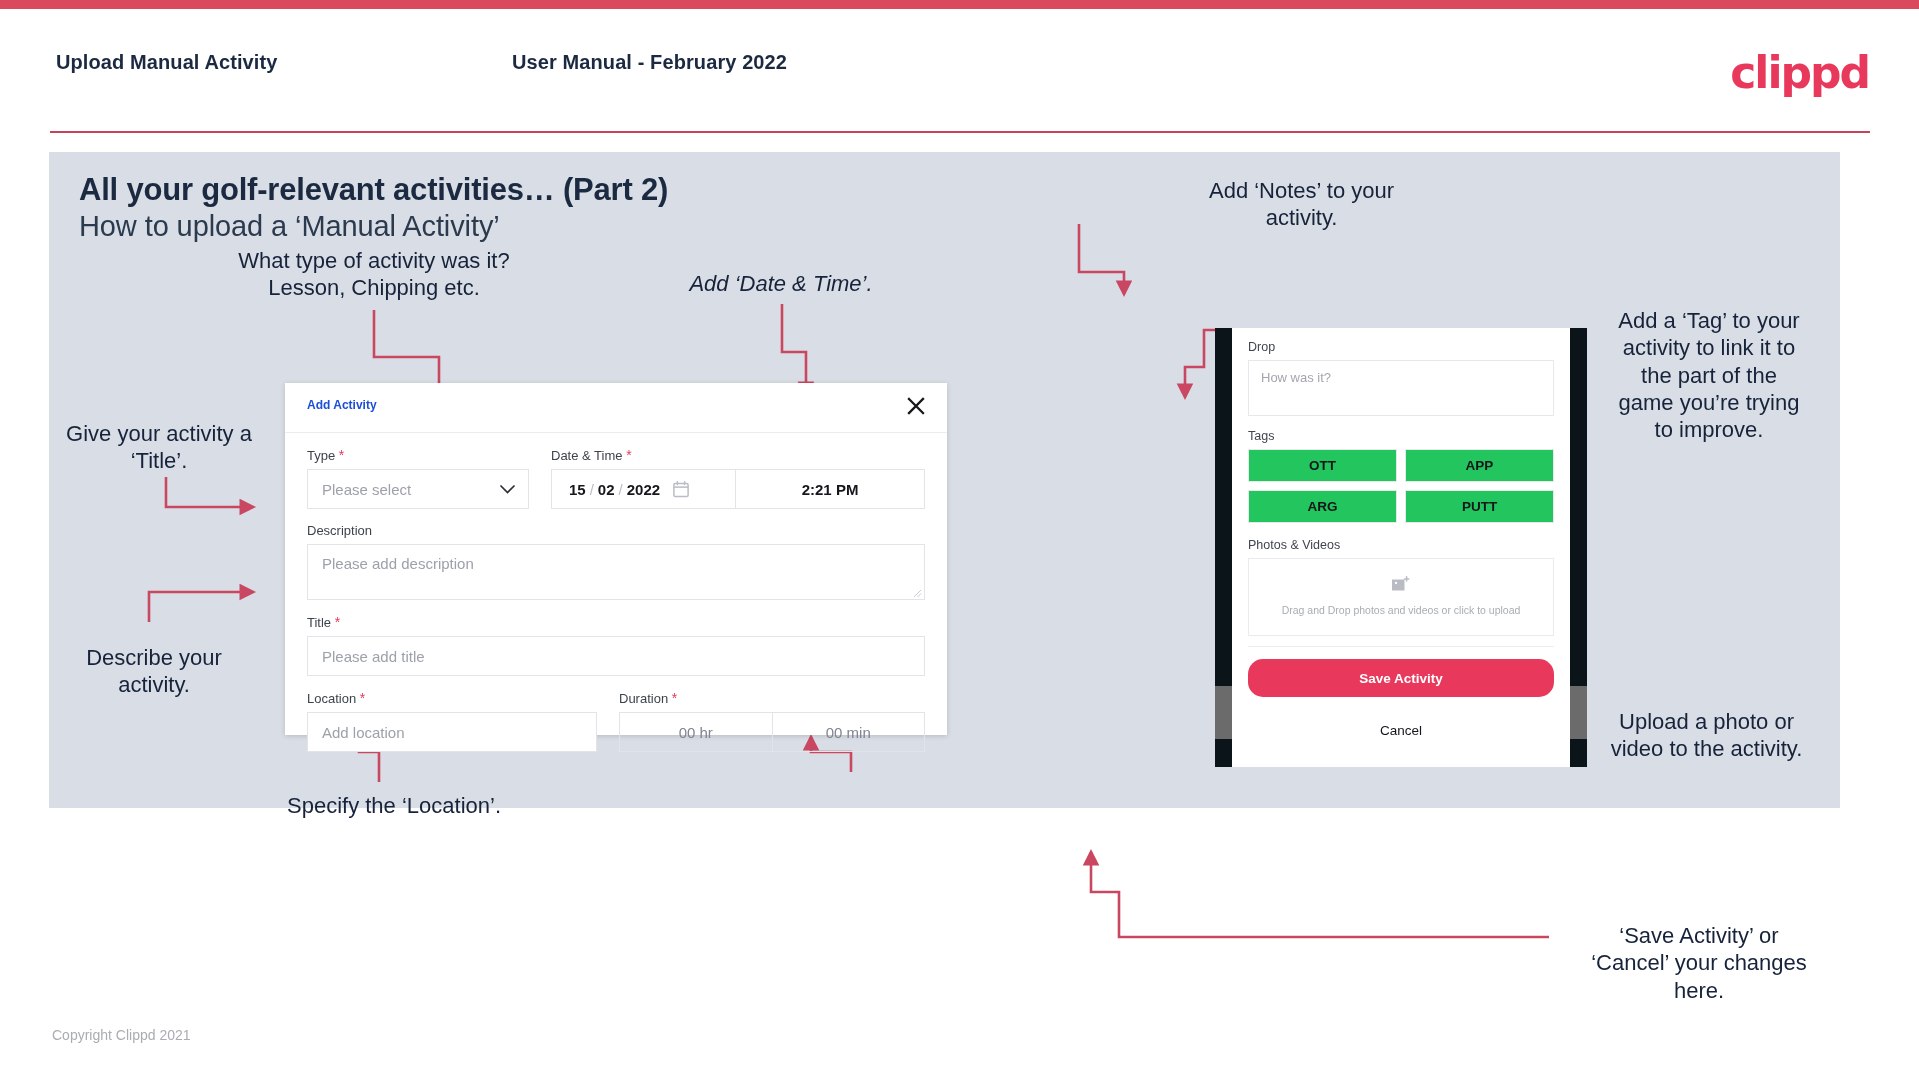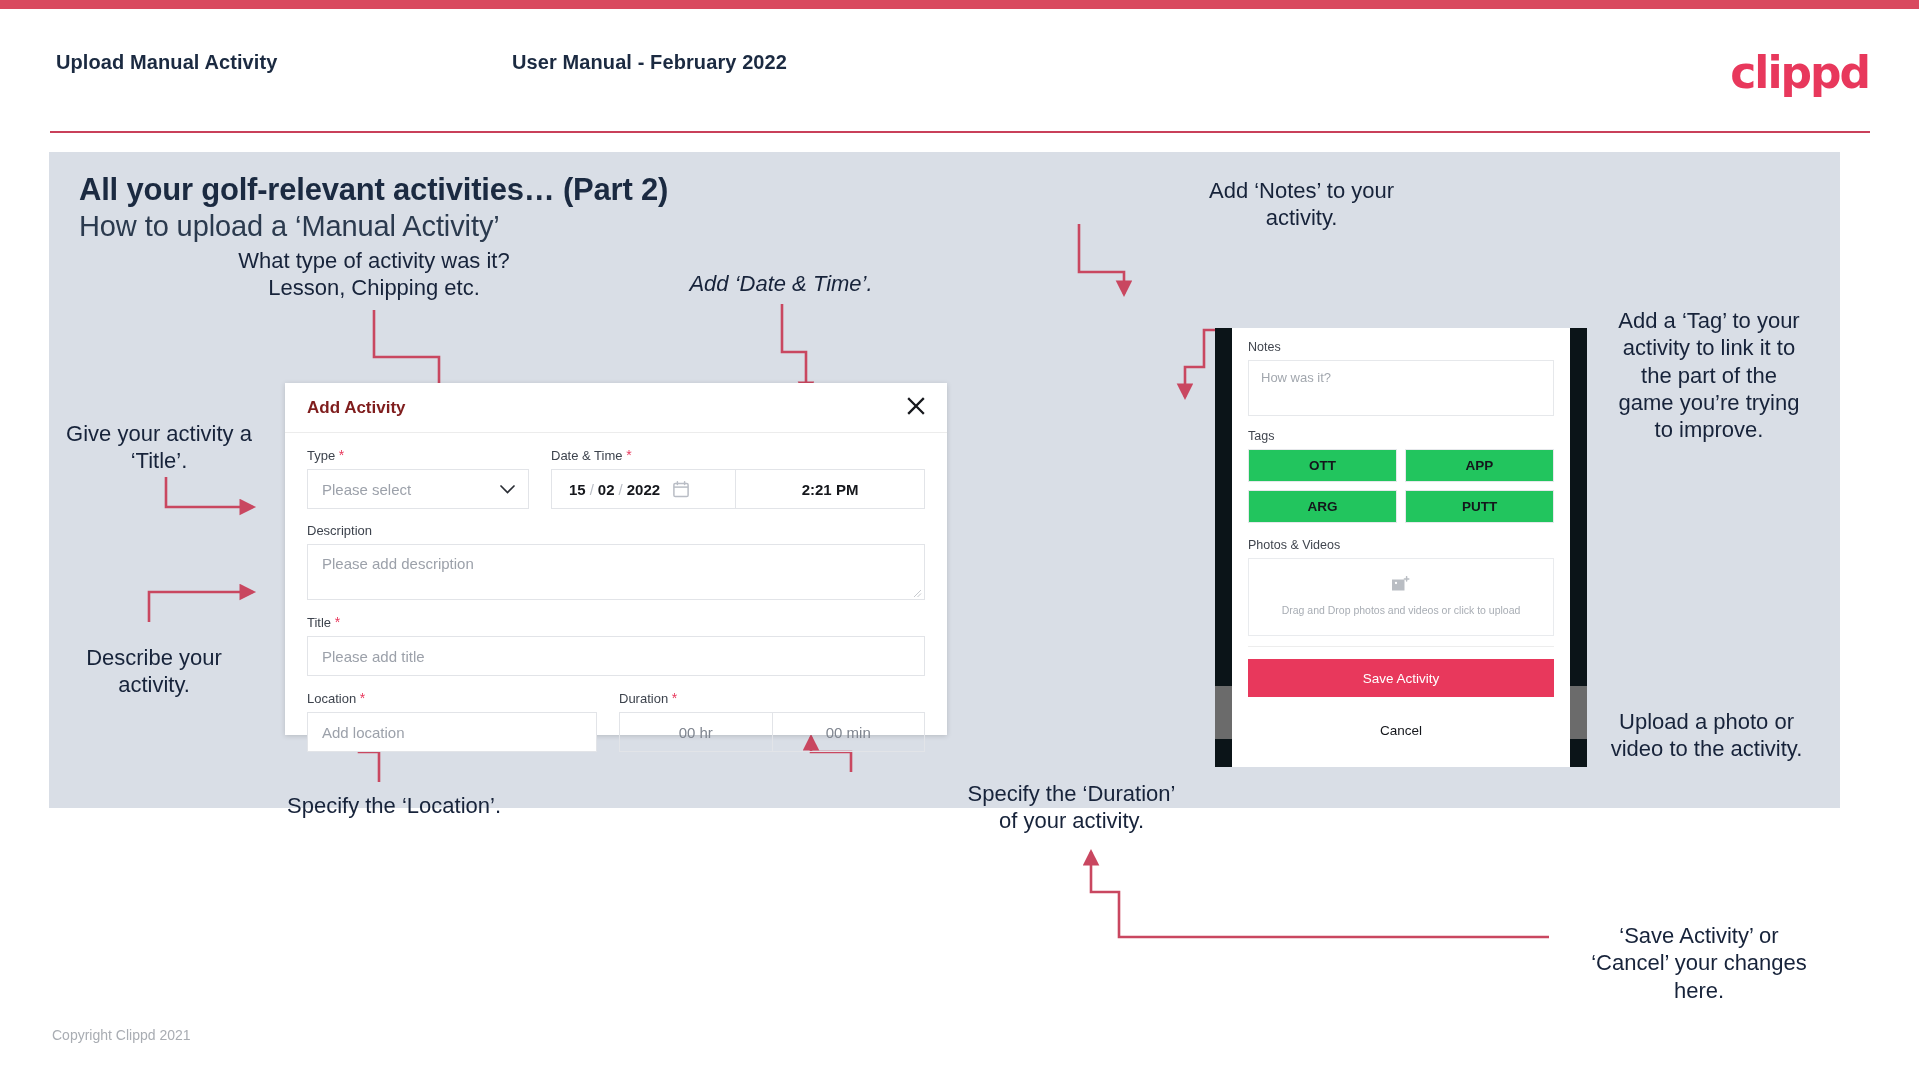--- a/index.html
+++ b/index.html
@@ -79,21 +79,21 @@
     width: 662px; height: 352px;
     background: #ffffff;
     box-shadow: 0 1px 5px rgba(0,0,0,.16);
   }
   .dlg-head {
     position: relative; height: 50px;
     border-bottom: 1px solid #ececec;
   }
   .dlg-title {
     position: absolute; left: 22px; top: 15px;
-    font-size: 17px; font-weight: 700; color: #7f1d1d;
+    font-size: 12px; font-weight: 700; color: #1d4ed8;
   }
   .dlg-close {
     position: absolute; right: 17px; top: 9px;
     width: 28px; height: 28px;
     display: flex; align-items: center; justify-content: center;
     cursor: pointer;
   }
   .dlg-close svg { display: block; }
 
   .dlg-body { padding: 0 22px; }
@@ -182,21 +182,21 @@
     display: flex; flex-direction: column; align-items: center; justify-content: center;
     gap: 5px;
   }
   .p-drop-txt {
     font-size: 10.5px; color: #a8adb4; text-align: center; line-height: 1.45;
   }
   .p-divider { height: 1px; background: #ededed; margin: 10px 0 0 0; }
   .p-save {
     height: 38px; background: #e8385c; color: #fff;
     display: flex; align-items: center; justify-content: center;
-    font-size: 13.5px; font-weight: 400; margin-top: 12px;
+    font-size: 13.5px; font-weight: 700; margin-top: 12px; border-radius: 15px;
   }
   .p-cancel {
     text-align: center; font-size: 13.5px; font-weight: 400; color: #14161b;
     margin-top: 26px;
   }
 
   .copyright {
     position: absolute; left: 52px; top: 1027px;
     font-size: 14px; color: #a9adb3;
   }
@@ -226,22 +226,20 @@
     <div class="anno c" style="left:592px; top:118px; width:280px;font-style:italic;">Add ‘Date &amp; Time’.</div>
 
     <div class="anno c" style="left:0px; top:268px; width:220px;">Give your activity a
 ‘Title’.</div>
 
     <div class="anno c" style="left:10px; top:492px; width:190px;">Describe your
 activity.</div>
 
     <div class="anno c" style="left:190px; top:640px; width:310px;">Specify the ‘Location’.</div>
 
-    <div class="anno c" style="left:880px; top:628px; width:285px;">Specify the ‘Duration’
-of your activity.</div>
 
     <div class="anno c" style="left:1120px; top:25px; width:265px;">Add ‘Notes’ to your
 activity.</div>
 
     <div class="anno c" style="left:1540px; top:155px; width:240px;">Add a ‘Tag’ to your
 activity to link it to
 the part of the
 game you’re trying
 to improve.</div>
 
@@ -379,21 +377,21 @@
 
       <div class="phone-bar-r">
         <div class="pb-seg" style="height:253px;background:#0b1418;"></div>
         <div class="pb-seg" style="height:105px;background:#0b1418;"></div>
         <div class="pb-seg" style="height:53px;background:#6b6b6b;"></div>
         <div class="pb-seg" style="height:28px;background:#0b1418;"></div>
       </div>
 
       <div class="phone-screen">
 
-        <div class="p-lbl">Notes</div>
+        <div class="p-lbl">Drop</div>
         <div class="p-notes">How was it?</div>
 
         <div class="p-lbl" style="margin-top:13px;">Tags</div>
         <div class="p-tags">
           <div class="p-tag">OTT</div>
           <div class="p-tag">APP</div>
           <div class="p-tag">ARG</div>
           <div class="p-tag">PUTT</div>
         </div>
 

